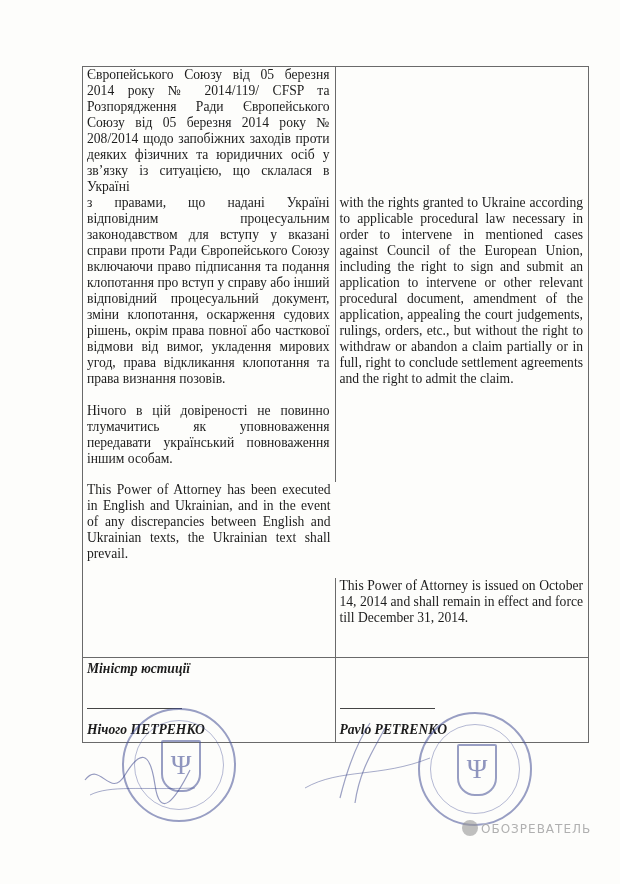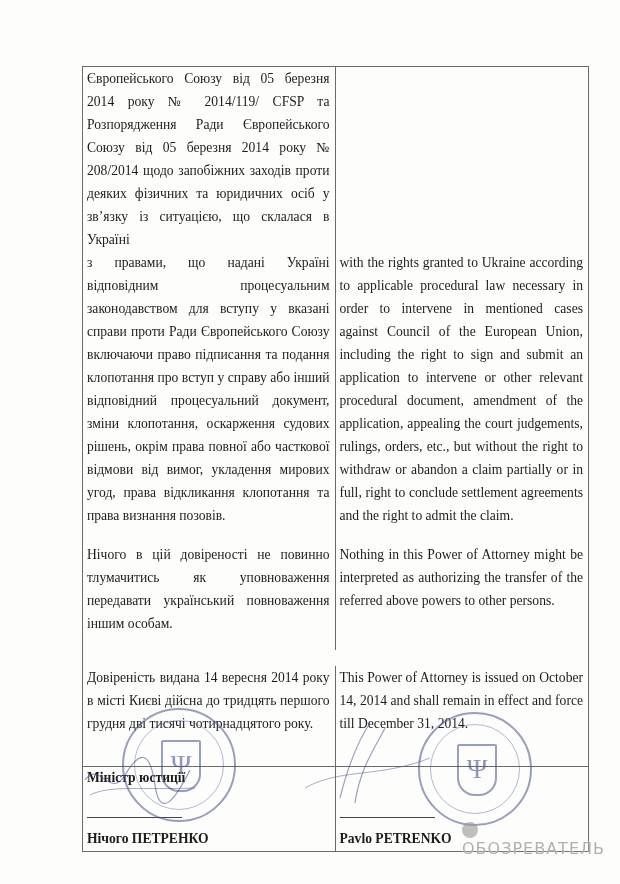--- a/index.html
+++ b/index.html
@@ -17,37 +17,38 @@
     width: 507px;
     border: 1px solid #6a6a6a;
     box-sizing: border-box;
   }
   .row { display: flex; }
   .cell {
     width: 50%;
     box-sizing: border-box;
     padding: 0 5px 0 4px;
     font-size: 13.6px;
-    line-height: 23px;
+    line-height: 16px;
     text-align: justify;
   }
   .cell.left { border-right: 1px solid #6a6a6a; }
   .para { margin: 0; }
   .gap { height: 15.6px; }
   .sig-row {
     display: flex;
     border-top: 1px solid #6a6a6a;
     height: 84px;
   }
   .sig-cell {
     width: 50%; box-sizing: border-box;
     position: relative;
     padding: 4px 5px 0 4px;
     font-weight: bold;
     font-size: 13.6px;
+    font-style: italic;
   }
   .sig-cell.left { border-right: 1px solid #6a6a6a; }
   .sig-title { position: absolute; top: 3px; left: 4px; }
   .sig-name { position: absolute; bottom: 4px; left: 4px; }
   .sig-line {
     position: absolute; left: 4px; top: 50px; width: 95px;
     border-top: 1px solid #444;
   }
   .stamp {
     position: absolute;
@@ -67,21 +68,21 @@
     width: 36px; height: 48px;
     border: 2px solid rgba(70,80,150,0.55);
     border-radius: 2px 2px 18px 18px;
     color: rgba(70,80,150,0.6);
     font-size: 28px; text-align: center; line-height: 46px;
   }
   .signature { position: absolute; }
   .watermark {
     position: absolute; left: 462px; top: 820px;
     font-family: "DejaVu Sans", sans-serif;
-    font-size: 16px; letter-spacing: 1px;
+    font-size: 12px; letter-spacing: 1px;
     color: rgba(150,150,150,0.75);
     text-shadow: 0 0 2px #fff;
   }
   .watermark-logo {
     display: inline-block; width: 16px; height: 16px;
     border-radius: 50%; background: rgba(150,150,150,0.6);
     vertical-align: -3px; margin-right: 3px;
   }
 </style>
 </head>
@@ -109,35 +110,31 @@
       <p class="para">with the rights granted to Ukraine according to applicable procedural law necessary in order to intervene in mentioned cases against Council of the European Union, including the right to sign and submit an application to intervene or other relevant procedural document, amendment of the application, appealing the court judgements, rulings, orders, etc., but without the right to withdraw or abandon a claim partially or in full, right to conclude settlement agreements and the right to admit the claim.</p>
       <div class="gap"></div>
     </div>
   </div>
 
   <div class="row">
     <div class="cell left">
       <p class="para">Нічого в цій довіреності не повинно тлумачитись як уповноваження передавати український повноваження іншим особам.</p>
       <div class="gap"></div>
     </div>
-    <div class="cell">
-      <p class="para">Nothing in this Power of Attorney might be interpreted as authorizing the transfer of the referred above powers to other persons.</p>
-      <div class="gap"></div>
-    </div>
   </div>
 
   <div class="row">
     <div class="cell">
+      <p class="para">This Power of Attorney has been executed in English and Ukrainian, and in the event of any discrepancies between English and Ukrainian texts, the Ukrainian text shall prevail.</p>
       <div class="gap"></div>
     </div>
   </div>
 
   <div class="row">
     <div class="cell left">
-      <p class="para">Довіреність видана 14 вересня 2014 року в місті Києві дійсна до тридцять першого грудня дві тисячі чотирнадцятого року.</p>
       <div class="gap"></div>
     </div>
     <div class="cell">
       <p class="para">This Power of Attorney is issued on October 14, 2014 and shall remain in effect and force till December 31, 2014.</p>
       <div class="gap"></div>
       <div class="gap"></div>
     </div>
   </div>
 
   <div class="sig-row">

